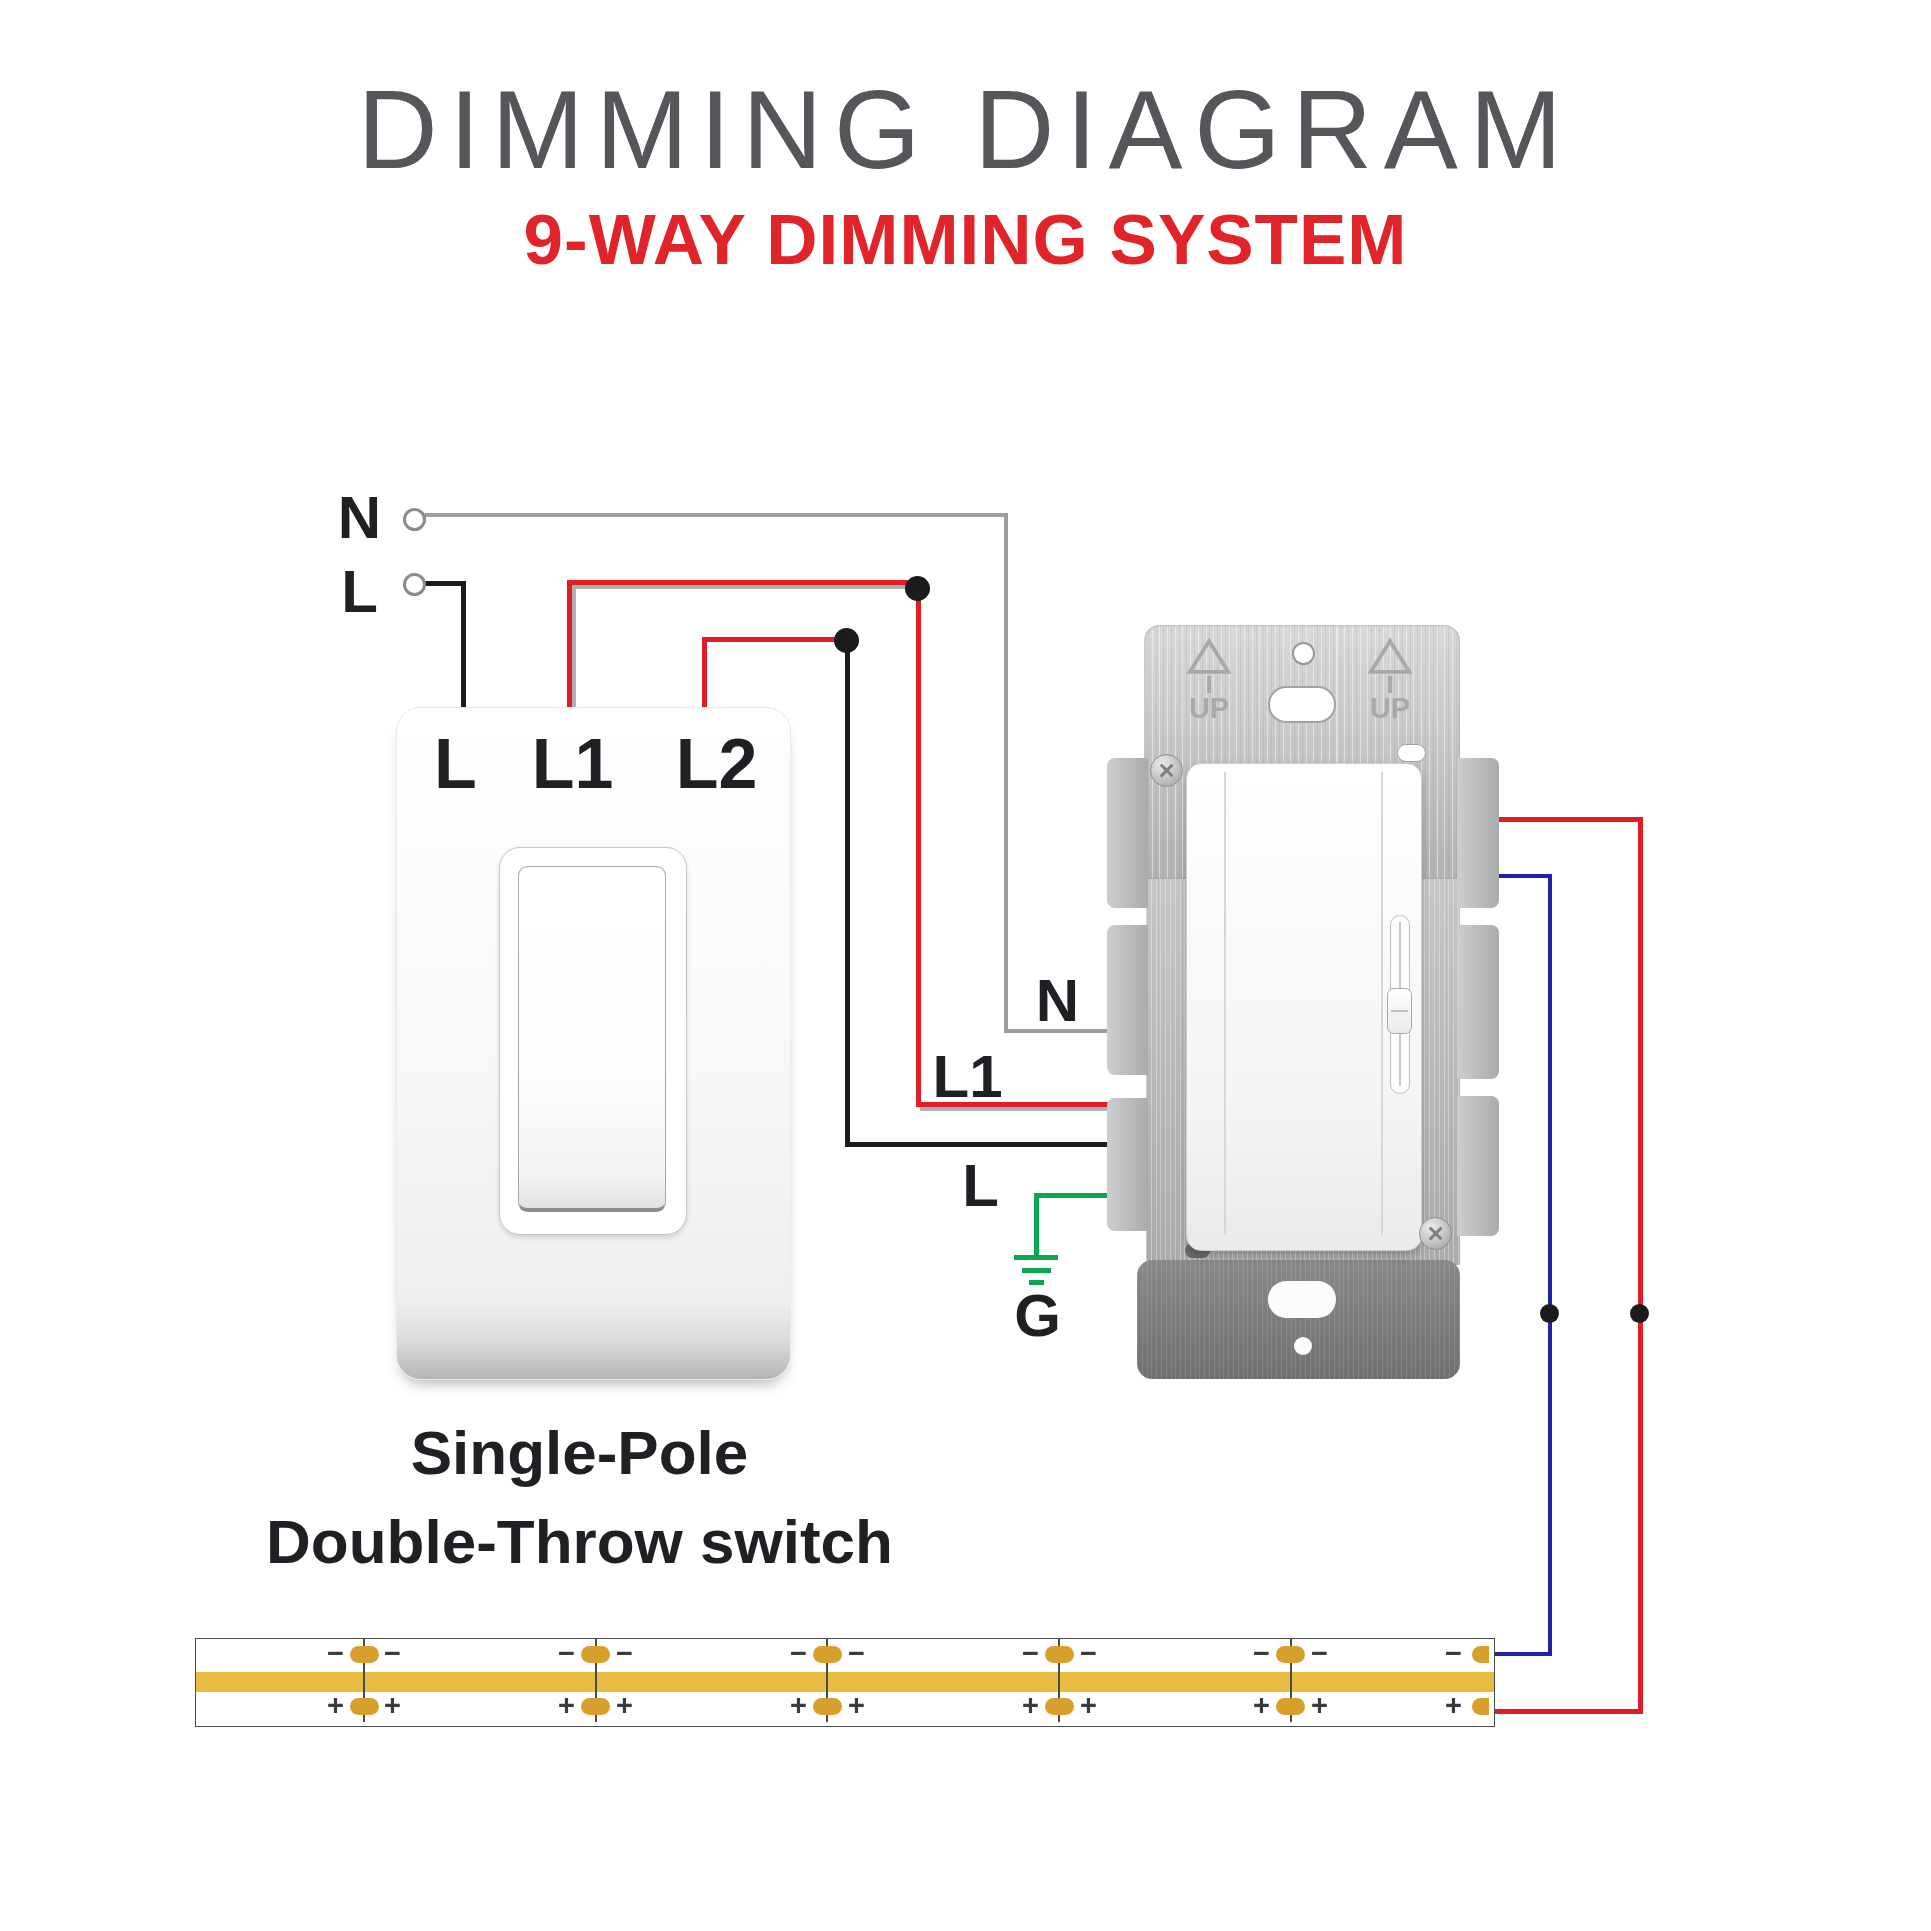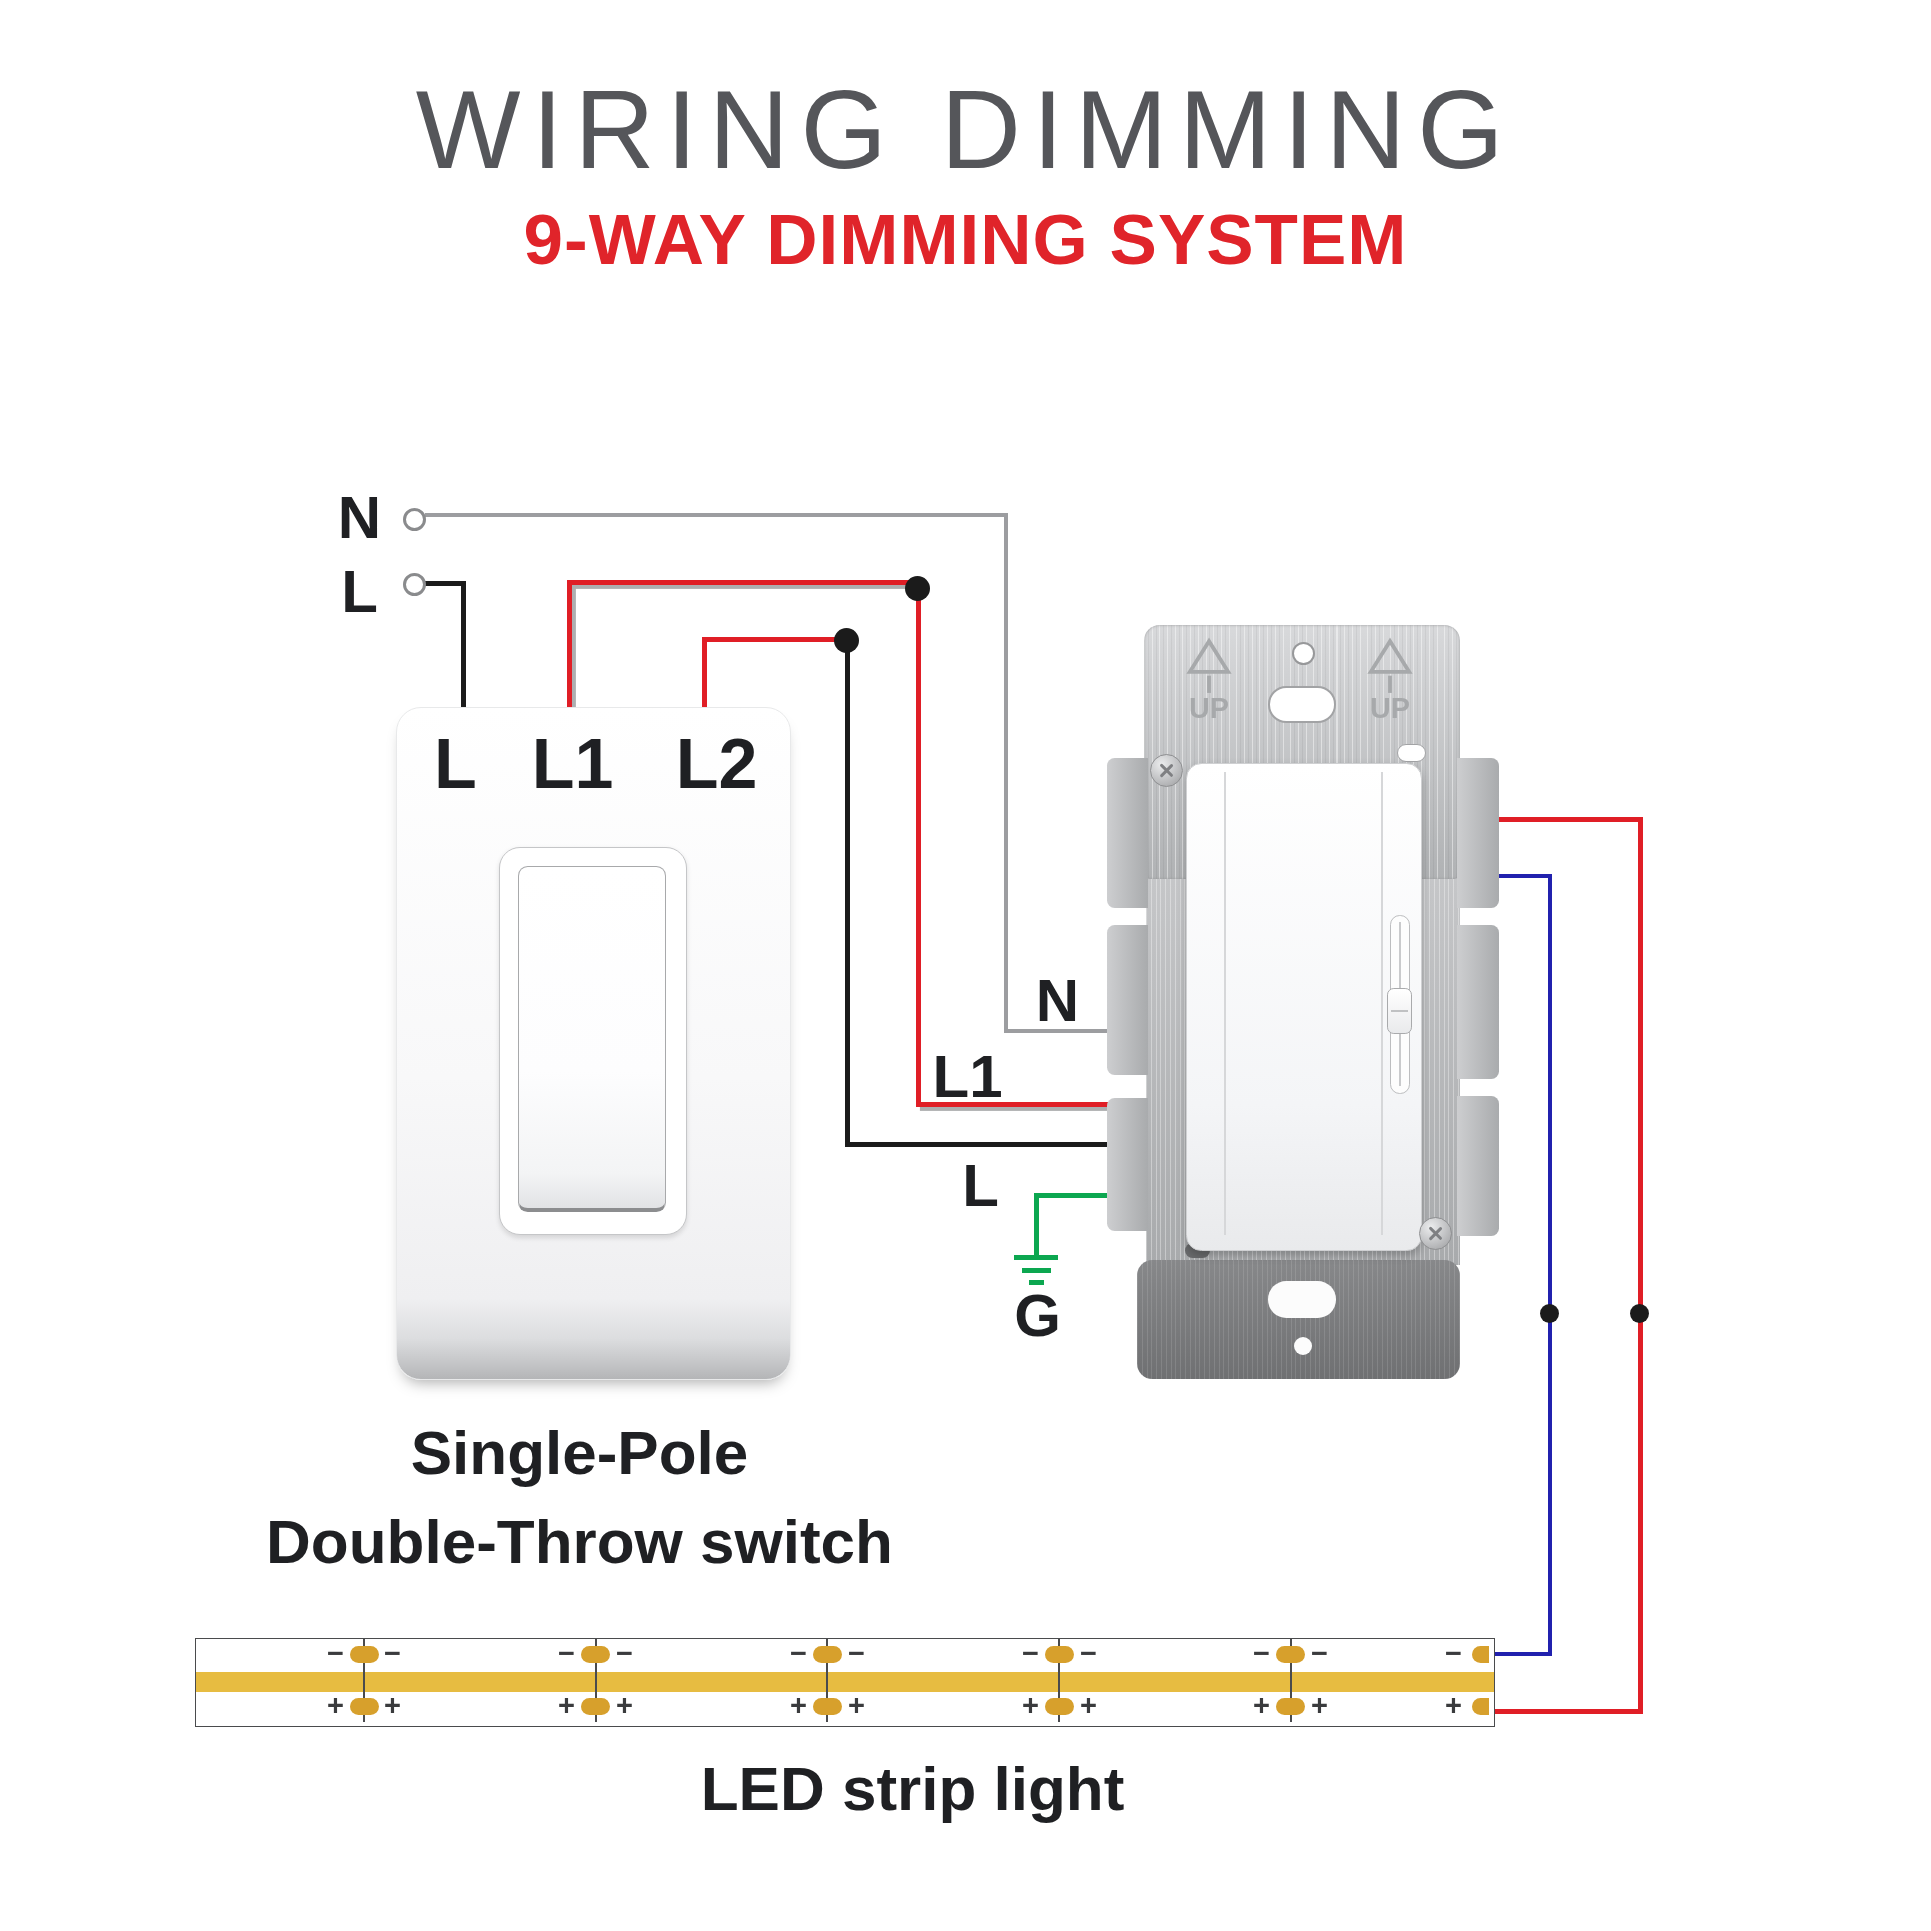--- a/index.html
+++ b/index.html
@@ -32,21 +32,21 @@
   .seg-line{position:absolute;top:0;width:1.9px;height:83px;background:#4A4B4D;}
   .pad{position:absolute;width:29px;height:17.4px;border-radius:8.7px;background:#D7A02C;}
   .sign{position:absolute;width:27px;text-align:center;font:600 29px/25px "Liberation Sans",sans-serif;color:#3A3B3D;}
   .gnd{position:absolute;background:#0CA750;z-index:2;}
 </style>
 </head>
 <body>
 
 <div id="stage">
 
-  <div class="lbl" style="left:0;top:66px;width:1931px;font-size:111px;font-weight:400;letter-spacing:11.6px;color:#55565A;">WIRING DIMMING</div>
+  <div class="lbl" style="left:0;top:66px;width:1931px;font-size:111px;font-weight:400;letter-spacing:11.6px;color:#55565A;">DIMMING DIAGRAM</div>
   <div class="lbl" style="left:0;top:199px;width:1931px;font-size:71px;font-weight:800;letter-spacing:1px;color:#E0242A;">9-WAY DIMMING SYSTEM</div>
 
   <div class="lbl" style="left:319px;top:483px;width:81px;font-size:60px;">N</div>
   <div class="lbl" style="left:319px;top:557px;width:81px;font-size:60px;">L</div>
   <div class="term" style="left:403px;top:508px;"></div>
   <div class="term" style="left:403px;top:573px;"></div>
 
   <div class="wire" style="left:425px;top:513px;width:583px;height:3.9px;background:#9C9DA0;"></div>
   <div class="wire" style="left:1004px;top:513px;width:3.9px;height:520px;background:#9C9DA0;"></div>
   <div class="wire" style="left:1004px;top:1029px;width:116px;height:3.9px;background:#9C9DA0;"></div>
@@ -191,16 +191,15 @@
     <div class="pad" style="left:1080px;top:6.8px;"></div>
     <span class="sign" style="left:1052px;top:54px;">+</span>
     <span class="sign" style="left:1110px;top:54px;">+</span>
     <div class="pad" style="left:1080px;top:59px;"></div>
 
     <span class="sign" style="left:1244px;top:1.9px;">−</span>
     <div class="pad" style="left:1276px;top:6.8px;width:17.4px;border-radius:8.7px 0 0 8.7px;"></div>
     <span class="sign" style="left:1244px;top:54px;">+</span>
     <div class="pad" style="left:1276px;top:59px;width:17.4px;border-radius:8.7px 0 0 8.7px;"></div>
   </div>
-  <div class="lbl" style="left:623px;top:1753px;width:579px;font-size:62px;">LED strip light</div>
 
 </div>
 
 
 </body></html>

